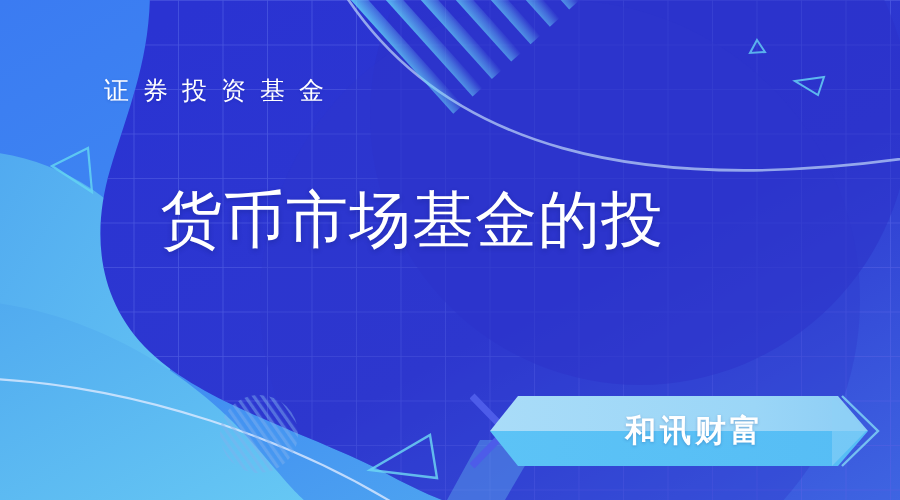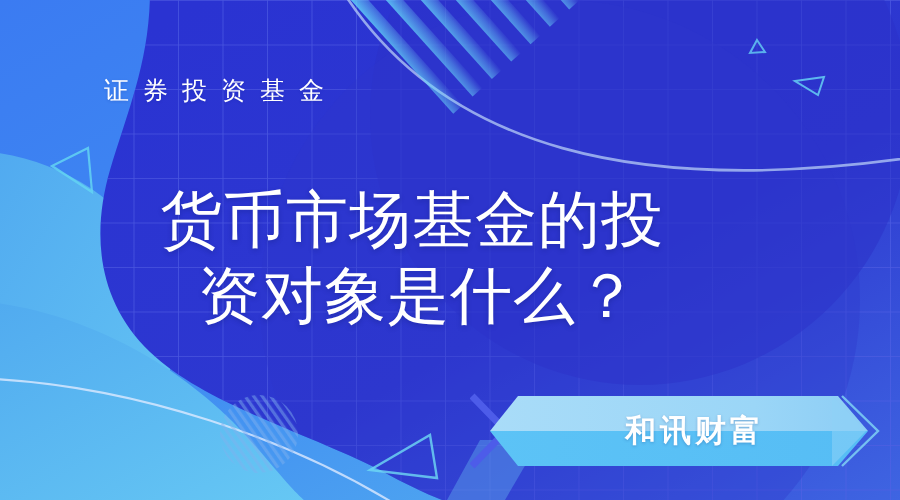--- a/index.html
+++ b/index.html
@@ -190,21 +190,20 @@
       <path d="M795,81 L824,77 L818,95 Z" fill="none" stroke="#63c7f2" stroke-width="2" opacity=".9"></path>
 
       <path d="M480,440 L540,440 L505,500 L447,500 Z" fill="#6ec6f5" opacity=".35"></path>
     </g>
   </svg>
 
   <div class="subtitle">证券投资基金</div>
 
   <div class="headline">
     <span class="l1">货币市场基金的投</span>
-    <span class="l2">资对象是什么？</span>
   </div>
 
   <div class="banner-wrap">
     <svg width="430" height="86" viewBox="0 0 430 86" xmlns="http://www.w3.org/2000/svg">
       <defs>
         <linearGradient id="gBanTop" x1="0" y1="0" x2="1" y2="0">
           <stop offset="0%" stop-color="#a9dcf8"></stop>
           <stop offset="70%" stop-color="#9bd6f7"></stop>
           <stop offset="100%" stop-color="#8ccdf5"></stop>
         </linearGradient>

